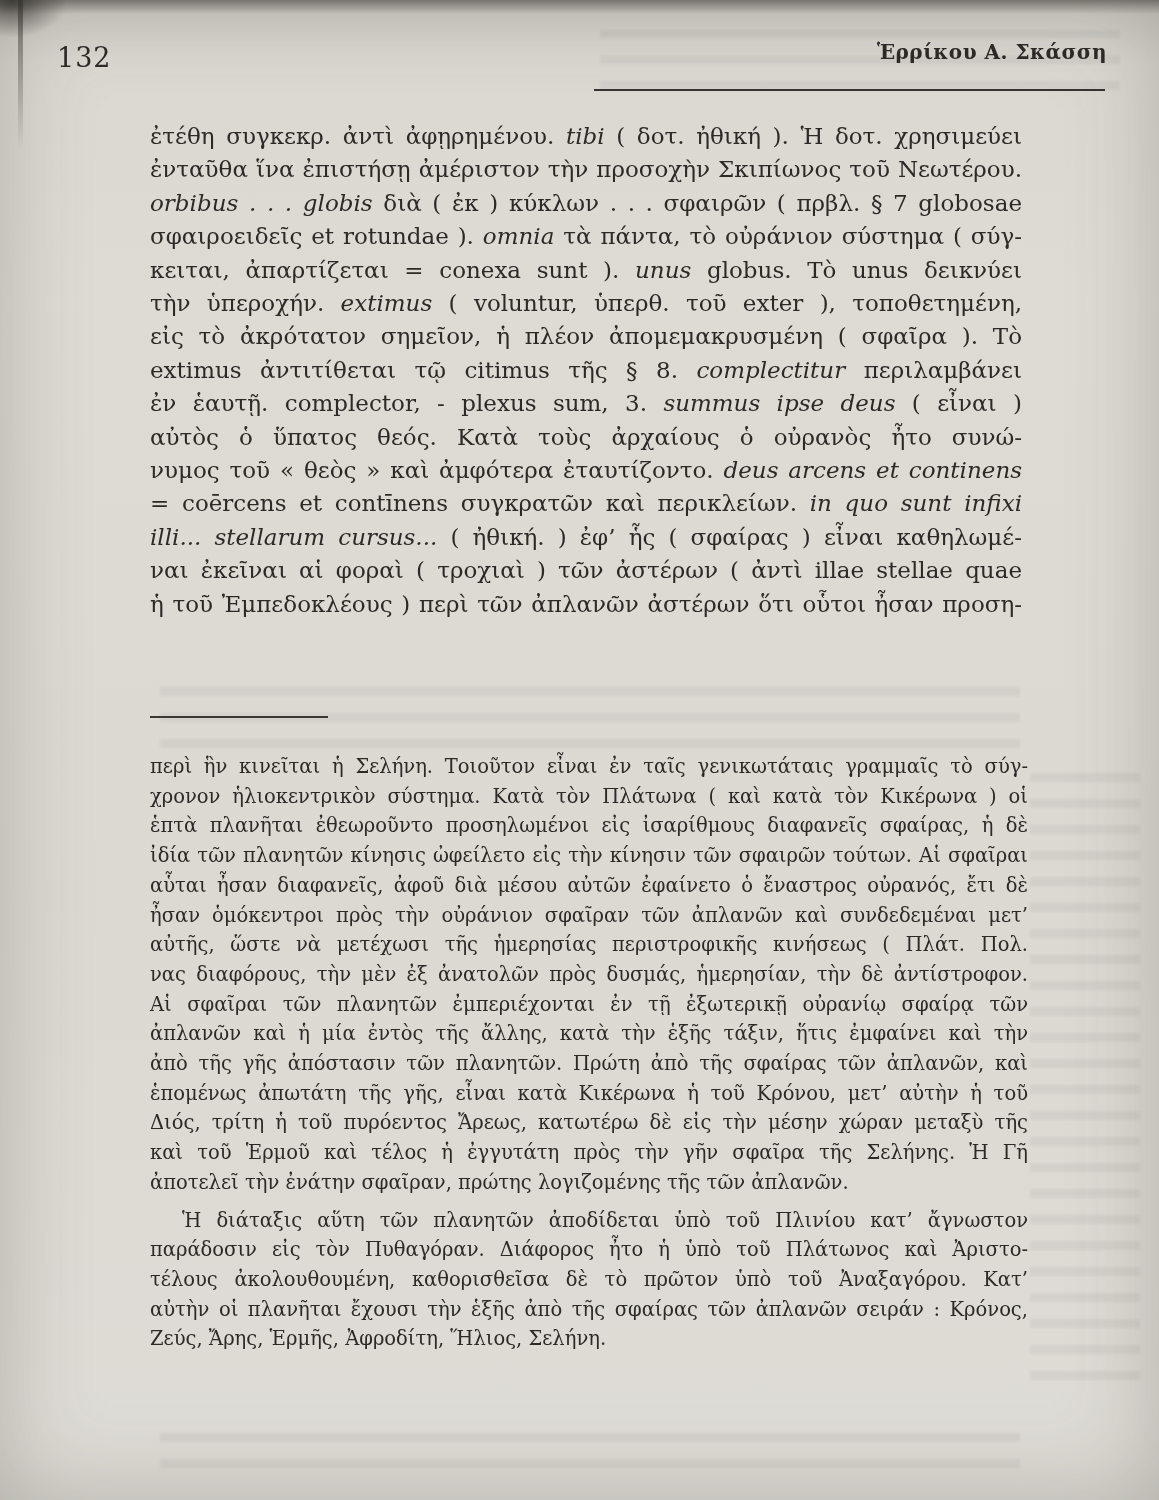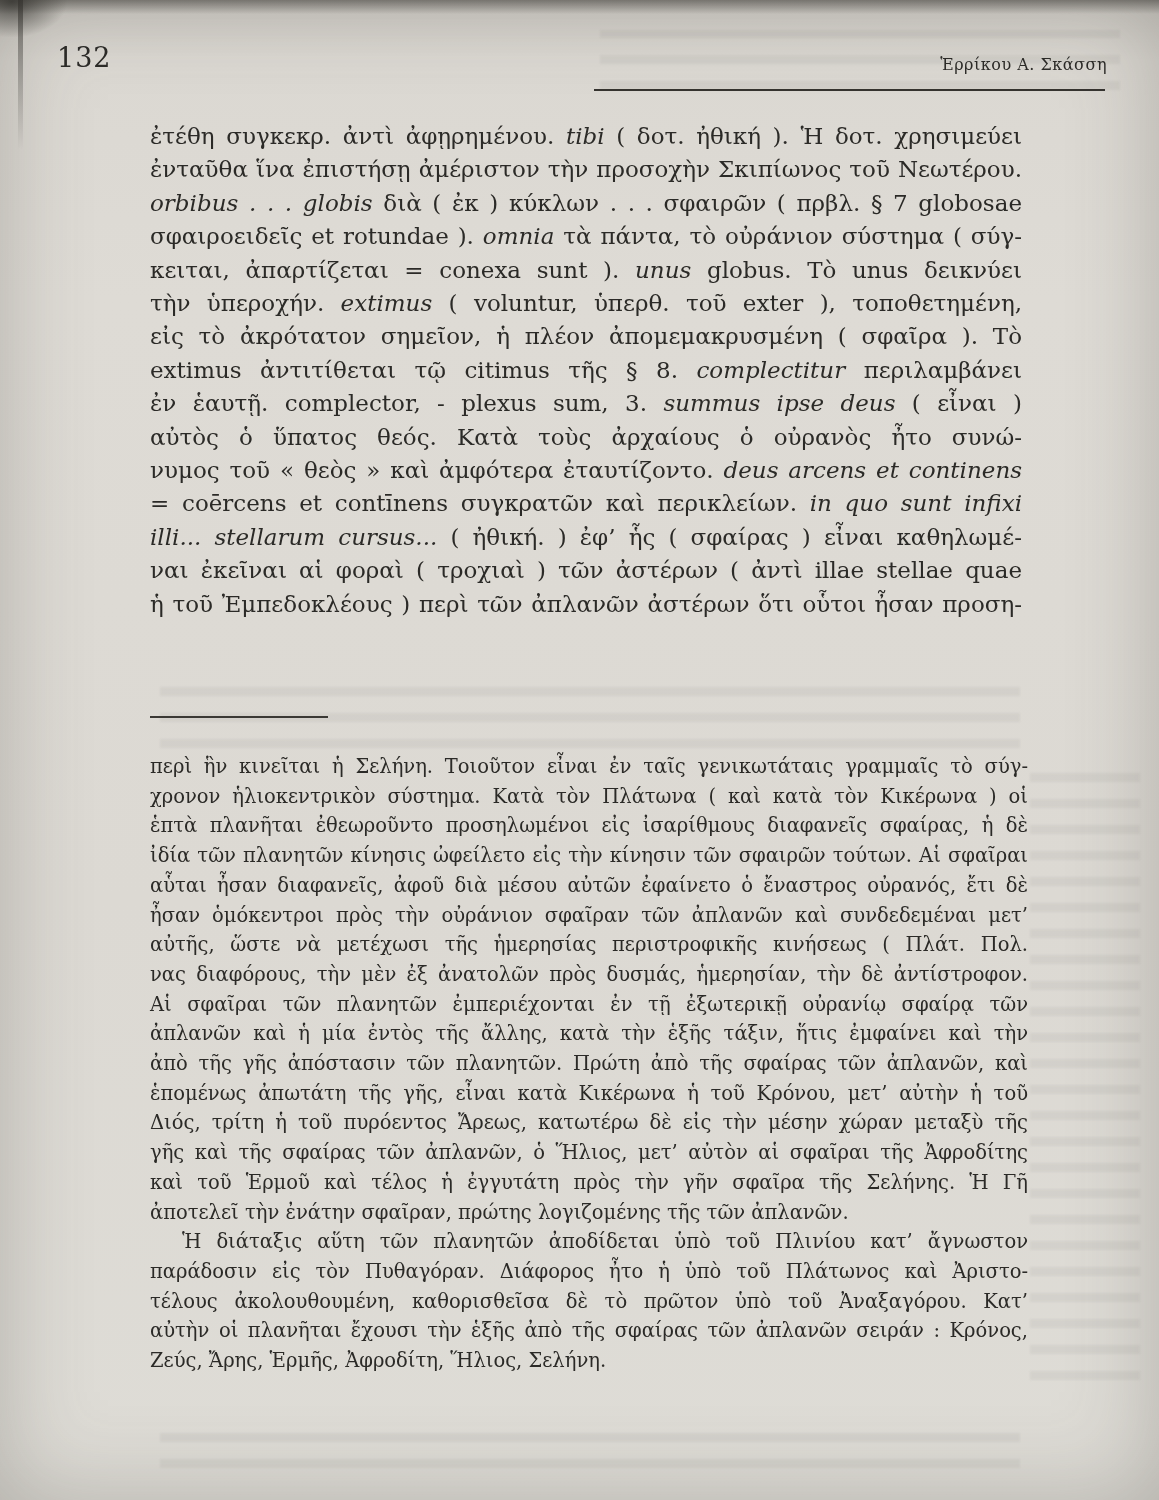--- a/index.html
+++ b/index.html
@@ -38,22 +38,22 @@
     position: absolute;
     background: repeating-linear-gradient(0deg, rgba(95,93,87,0.07) 0 9px, rgba(95,93,87,0.0) 9px 26px);
     filter: blur(1px);
     pointer-events: none;
   }
   .page-number {
     position: absolute; left: 57px; top: 42px;
     font-size: 27px; letter-spacing: 1px;
   }
   .running-header {
-    position: absolute; right: 52px; top: 55px;
-    font-size: 16px; letter-spacing: 0.5px;
+    position: absolute; right: 52px; top: 40px;
+    font-size: 20px; letter-spacing: 0.5px; font-weight: bold;
   }
   .header-rule {
     position: absolute; left: 594px; top: 89px; width: 511px; height: 2px;
     background: #35332f;
   }
   .main-text {
     position: absolute; left: 150px; top: 120px; width: 872px;
     font-size: 23px; line-height: 33.4px;
   }
   .footnote-rule {
@@ -63,21 +63,21 @@
   .footnote-text {
     position: absolute; left: 150px; top: 752px; width: 878px;
     font-size: 19.5px; line-height: 29.7px;
   }
   .tline {
     text-align: justify;
     text-align-last: justify;
     white-space: normal;
   }
   .tline.last { text-align-last: left; }
-  .tline.indent { text-indent: 32px; }
+  .tline.indent { text-indent: 32px; margin-top: 8px; }
   .it { font-style: italic; }
 </style>
 </head>
 <body>
 
 <div class="page">
 
   <div class="scan-edge-top"></div>
   <div class="corner-blob"></div>
   <div class="left-edge-mark"></div>
@@ -118,21 +118,20 @@
       <div class="tline"><span>ἰδία τῶν πλανητῶν κίνησις ὠφείλετο εἰς τὴν κίνησιν τῶν σφαιρῶν τούτων. Αἱ σφαῖραι</span></div>
       <div class="tline"><span>αὗται ἦσαν διαφανεῖς, ἀφοῦ διὰ μέσου αὐτῶν ἐφαίνετο ὁ ἔναστρος οὐρανός, ἔτι δὲ</span></div>
       <div class="tline"><span>ἦσαν ὁμόκεντροι πρὸς τὴν οὐράνιον σφαῖραν τῶν ἀπλανῶν καὶ συνδεδεμέναι μετ’</span></div>
       <div class="tline"><span>αὐτῆς, ὥστε νὰ μετέχωσι τῆς ἡμερησίας περιστροφικῆς κινήσεως ( Πλάτ. Πολ.</span></div>
       <div class="tline"><span>νας διαφόρους, τὴν μὲν ἐξ ἀνατολῶν πρὸς δυσμάς, ἡμερησίαν, τὴν δὲ ἀντίστροφον.</span></div>
       <div class="tline"><span>Αἱ σφαῖραι τῶν πλανητῶν ἐμπεριέχονται ἐν τῇ ἐξωτερικῇ οὐρανίῳ σφαίρᾳ τῶν</span></div>
       <div class="tline"><span>ἀπλανῶν καὶ ἡ μία ἐντὸς τῆς ἄλλης, κατὰ τὴν ἑξῆς τάξιν, ἥτις ἐμφαίνει καὶ τὴν</span></div>
       <div class="tline"><span>ἀπὸ τῆς γῆς ἀπόστασιν τῶν πλανητῶν. Πρώτη ἀπὸ τῆς σφαίρας τῶν ἀπλανῶν, καὶ</span></div>
       <div class="tline"><span>ἑπομένως ἀπωτάτη τῆς γῆς, εἶναι κατὰ Κικέρωνα ἡ τοῦ Κρόνου, μετ’ αὐτὴν ἡ τοῦ</span></div>
       <div class="tline"><span>Διός, τρίτη ἡ τοῦ πυρόεντος Ἄρεως, κατωτέρω δὲ εἰς τὴν μέσην χώραν μεταξὺ τῆς</span></div>
-      <div class="tline"><span>γῆς καὶ τῆς σφαίρας τῶν ἀπλανῶν, ὁ Ἥλιος, μετ’ αὐτὸν αἱ σφαῖραι τῆς Ἀφροδίτης</span></div>
       <div class="tline"><span>καὶ τοῦ Ἑρμοῦ καὶ τέλος ἡ ἐγγυτάτη πρὸς τὴν γῆν σφαῖρα τῆς Σελήνης. Ἡ Γῆ</span></div>
       <div class="tline last"><span>ἀποτελεῖ τὴν ἐνάτην σφαῖραν, πρώτης λογιζομένης τῆς τῶν ἀπλανῶν.</span></div>
       <div class="tline indent"><span>Ἡ διάταξις αὕτη τῶν πλανητῶν ἀποδίδεται ὑπὸ τοῦ Πλινίου κατ’ ἄγνωστον</span></div>
       <div class="tline"><span>παράδοσιν εἰς τὸν Πυθαγόραν. Διάφορος ἦτο ἡ ὑπὸ τοῦ Πλάτωνος καὶ Ἀριστο-</span></div>
       <div class="tline"><span>τέλους ἀκολουθουμένη, καθορισθεῖσα δὲ τὸ πρῶτον ὑπὸ τοῦ Ἀναξαγόρου. Κατ’</span></div>
       <div class="tline"><span>αὐτὴν οἱ πλανῆται ἔχουσι τὴν ἑξῆς ἀπὸ τῆς σφαίρας τῶν ἀπλανῶν σειράν : Κρόνος,</span></div>
       <div class="tline last"><span>Ζεύς, Ἄρης, Ἑρμῆς, Ἀφροδίτη, Ἥλιος, Σελήνη.</span></div>
     </div>
 
 </div>

